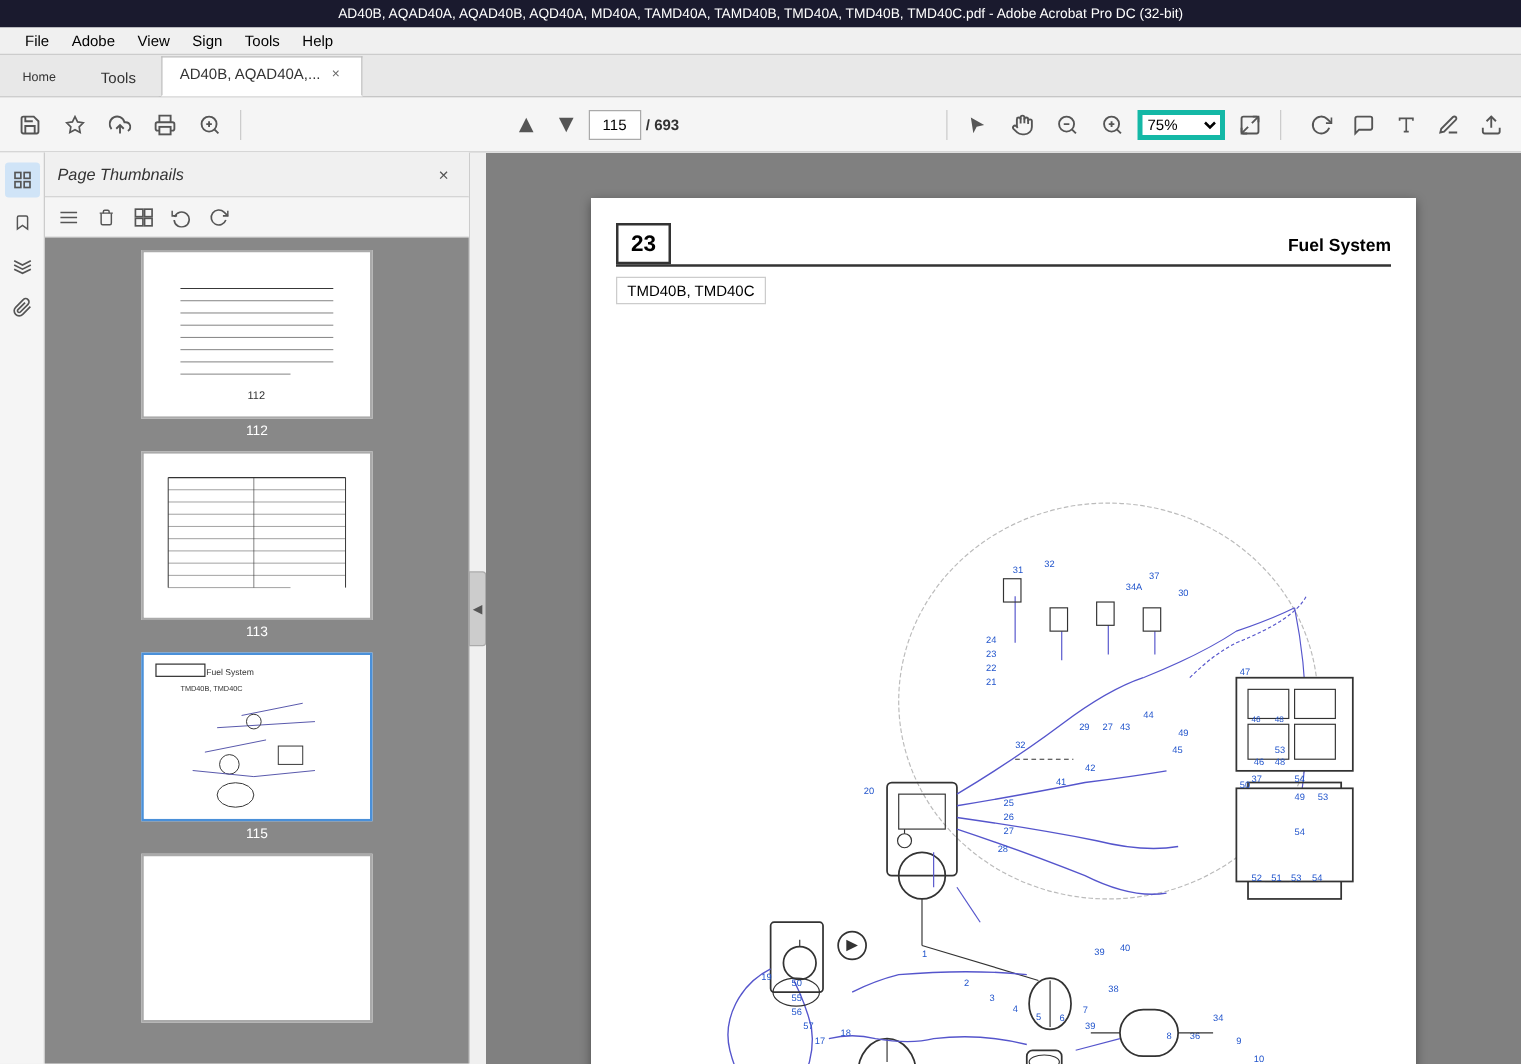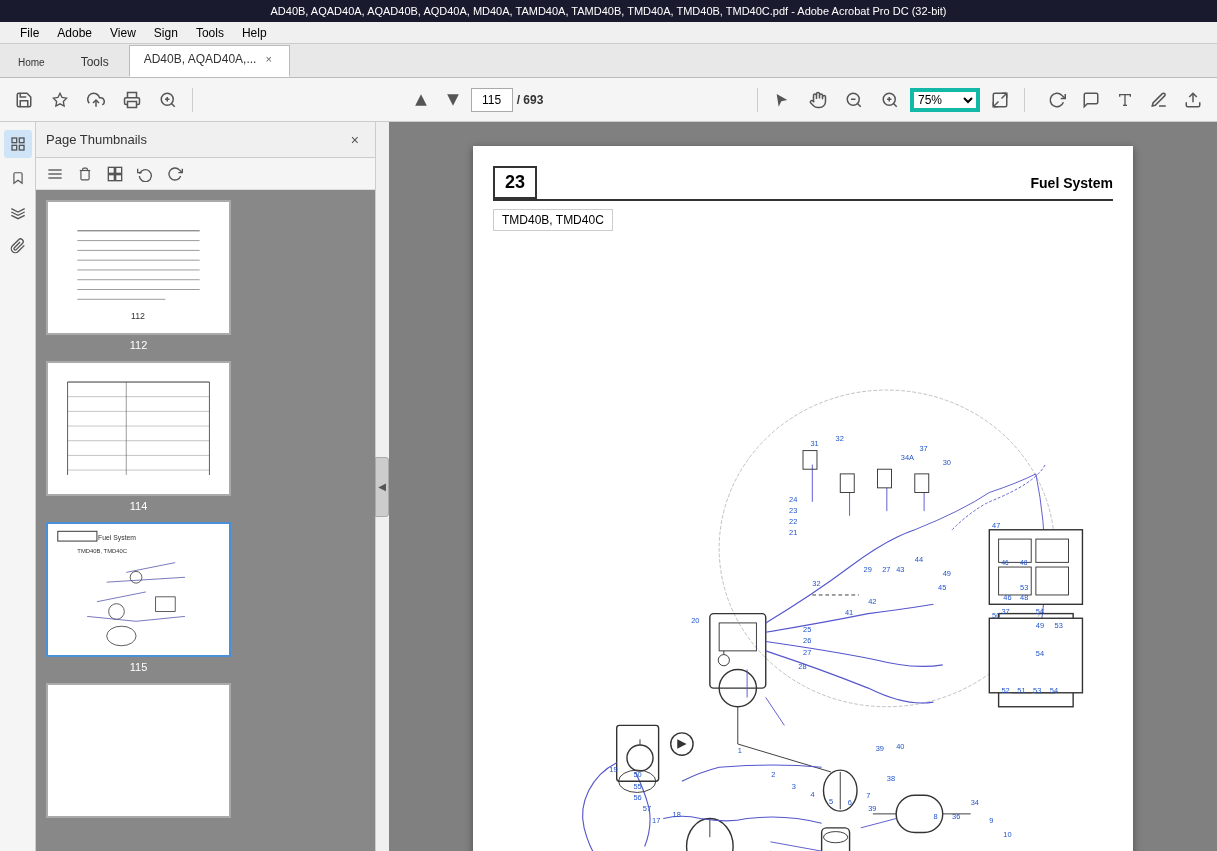--- a/index.html
+++ b/index.html
@@ -193,20 +193,21 @@
       background: #f0f0f0;
       border-bottom: 1px solid #ccc;
       display: flex;
       align-items: center;
       padding: 0 10px;
       justify-content: space-between;
     }
     .thumbnails-title {
       font-size: 13px;
       color: #333;
+      font-style: italic;
     }
     .thumbnails-close {
       cursor: pointer;
       font-size: 14px;
       color: #555;
       background: none;
       border: none;
       padding: 2px 6px;
       border-radius: 3px;
     }
@@ -233,21 +234,21 @@
       font-size: 13px;
       color: #444;
     }
 
     .thumbnails-scroll {
       overflow-y: auto;
       flex: 1;
       padding: 10px;
       display: flex;
       flex-direction: column;
-      align-items: flex-start;
+      align-items: center;
       gap: 10px;
       background: #888;
     }
     .thumb-item {
       display: flex;
       flex-direction: column;
       align-items: center;
       gap: 4px;
       cursor: pointer;
     }
@@ -270,21 +271,21 @@
       color: #fff;
     }
 
     
     .pdf-content {
       flex: 1;
       background: #808080;
       overflow: auto;
       display: flex;
       justify-content: center;
-      padding: 24px;
+      padding: 36px;
     }
     .pdf-page {
       background: #fff;
       width: 660px;
       min-height: 780px;
       box-shadow: 0 2px 8px rgba(0,0,0,0.4);
       position: relative;
       padding: 20px;
     }
 
@@ -597,39 +598,42 @@
             <line x1="30" y1="70" x2="155" y2="70" stroke="#333" stroke-width="0.5"></line>
             <line x1="30" y1="80" x2="155" y2="80" stroke="#333" stroke-width="0.5"></line>
             <line x1="30" y1="90" x2="155" y2="90" stroke="#333" stroke-width="0.5"></line>
             <line x1="30" y1="100" x2="120" y2="100" stroke="#333" stroke-width="0.5"></line>
             <text x="92" y="120" font-size="9" fill="#333" text-anchor="middle">112</text>
           </svg>
         </div>
         <span class="thumb-label">112</span>
       </div>
 
-
       <div class="thumb-item">
         <div class="thumb-img">
           <svg width="185" height="135" viewBox="0 0 185 135">
             <rect width="185" height="135" fill="white"></rect>
             <line x1="20" y1="20" x2="165" y2="20" stroke="#333" stroke-width="1"></line>
-            <line x1="20" y1="20" x2="20" y2="115" stroke="#333" stroke-width="0.8"></line>
-            <line x1="80" y1="20" x2="80" y2="115" stroke="#333" stroke-width="0.5"></line>
-            <line x1="165" y1="20" x2="165" y2="115" stroke="#333" stroke-width="0.8"></line>
-            <line x1="20" y1="35" x2="165" y2="35" stroke="#666" stroke-width="0.4"></line>
-            <line x1="20" y1="50" x2="165" y2="50" stroke="#666" stroke-width="0.4"></line>
-            <line x1="20" y1="65" x2="165" y2="65" stroke="#666" stroke-width="0.4"></line>
-            <line x1="20" y1="80" x2="165" y2="80" stroke="#666" stroke-width="0.4"></line>
-            <line x1="20" y1="95" x2="165" y2="95" stroke="#666" stroke-width="0.4"></line>
-            <line x1="20" y1="110" x2="165" y2="110" stroke="#666" stroke-width="0.4"></line>
+            <line x1="20" y1="30" x2="165" y2="30" stroke="#666" stroke-width="0.5"></line>
+            <line x1="20" y1="40" x2="165" y2="40" stroke="#666" stroke-width="0.5"></line>
+            <line x1="20" y1="50" x2="165" y2="50" stroke="#666" stroke-width="0.5"></line>
+            <line x1="20" y1="60" x2="165" y2="60" stroke="#666" stroke-width="0.5"></line>
+            <line x1="20" y1="70" x2="165" y2="70" stroke="#666" stroke-width="0.5"></line>
+            <line x1="20" y1="80" x2="165" y2="80" stroke="#666" stroke-width="0.5"></line>
+            <line x1="20" y1="90" x2="165" y2="90" stroke="#666" stroke-width="0.5"></line>
+            <line x1="20" y1="100" x2="165" y2="100" stroke="#666" stroke-width="0.5"></line>
+            <line x1="20" y1="110" x2="120" y2="110" stroke="#666" stroke-width="0.5"></line>
+            <line x1="20" y1="20" x2="20" y2="110" stroke="#333" stroke-width="0.8"></line>
+            <line x1="90" y1="20" x2="90" y2="110" stroke="#333" stroke-width="0.5"></line>
+            <line x1="165" y1="20" x2="165" y2="110" stroke="#333" stroke-width="0.8"></line>
           </svg>
         </div>
-        <span class="thumb-label">114</span>
+        <span class="thumb-label">113</span>
       </div>
+
 
       <div class="thumb-item">
         <div class="thumb-img active-thumb">
           <svg width="185" height="135" viewBox="0 0 185 135">
             <rect width="185" height="135" fill="white"></rect>
 
             <rect x="10" y="8" width="40" height="10" fill="none" stroke="#333" stroke-width="1"></rect>
             <text x="90" y="17" font-size="7" fill="#333" text-anchor="end">Fuel System</text>
             <text x="30" y="30" font-size="6" fill="#333">TMD40B, TMD40C</text>
 

